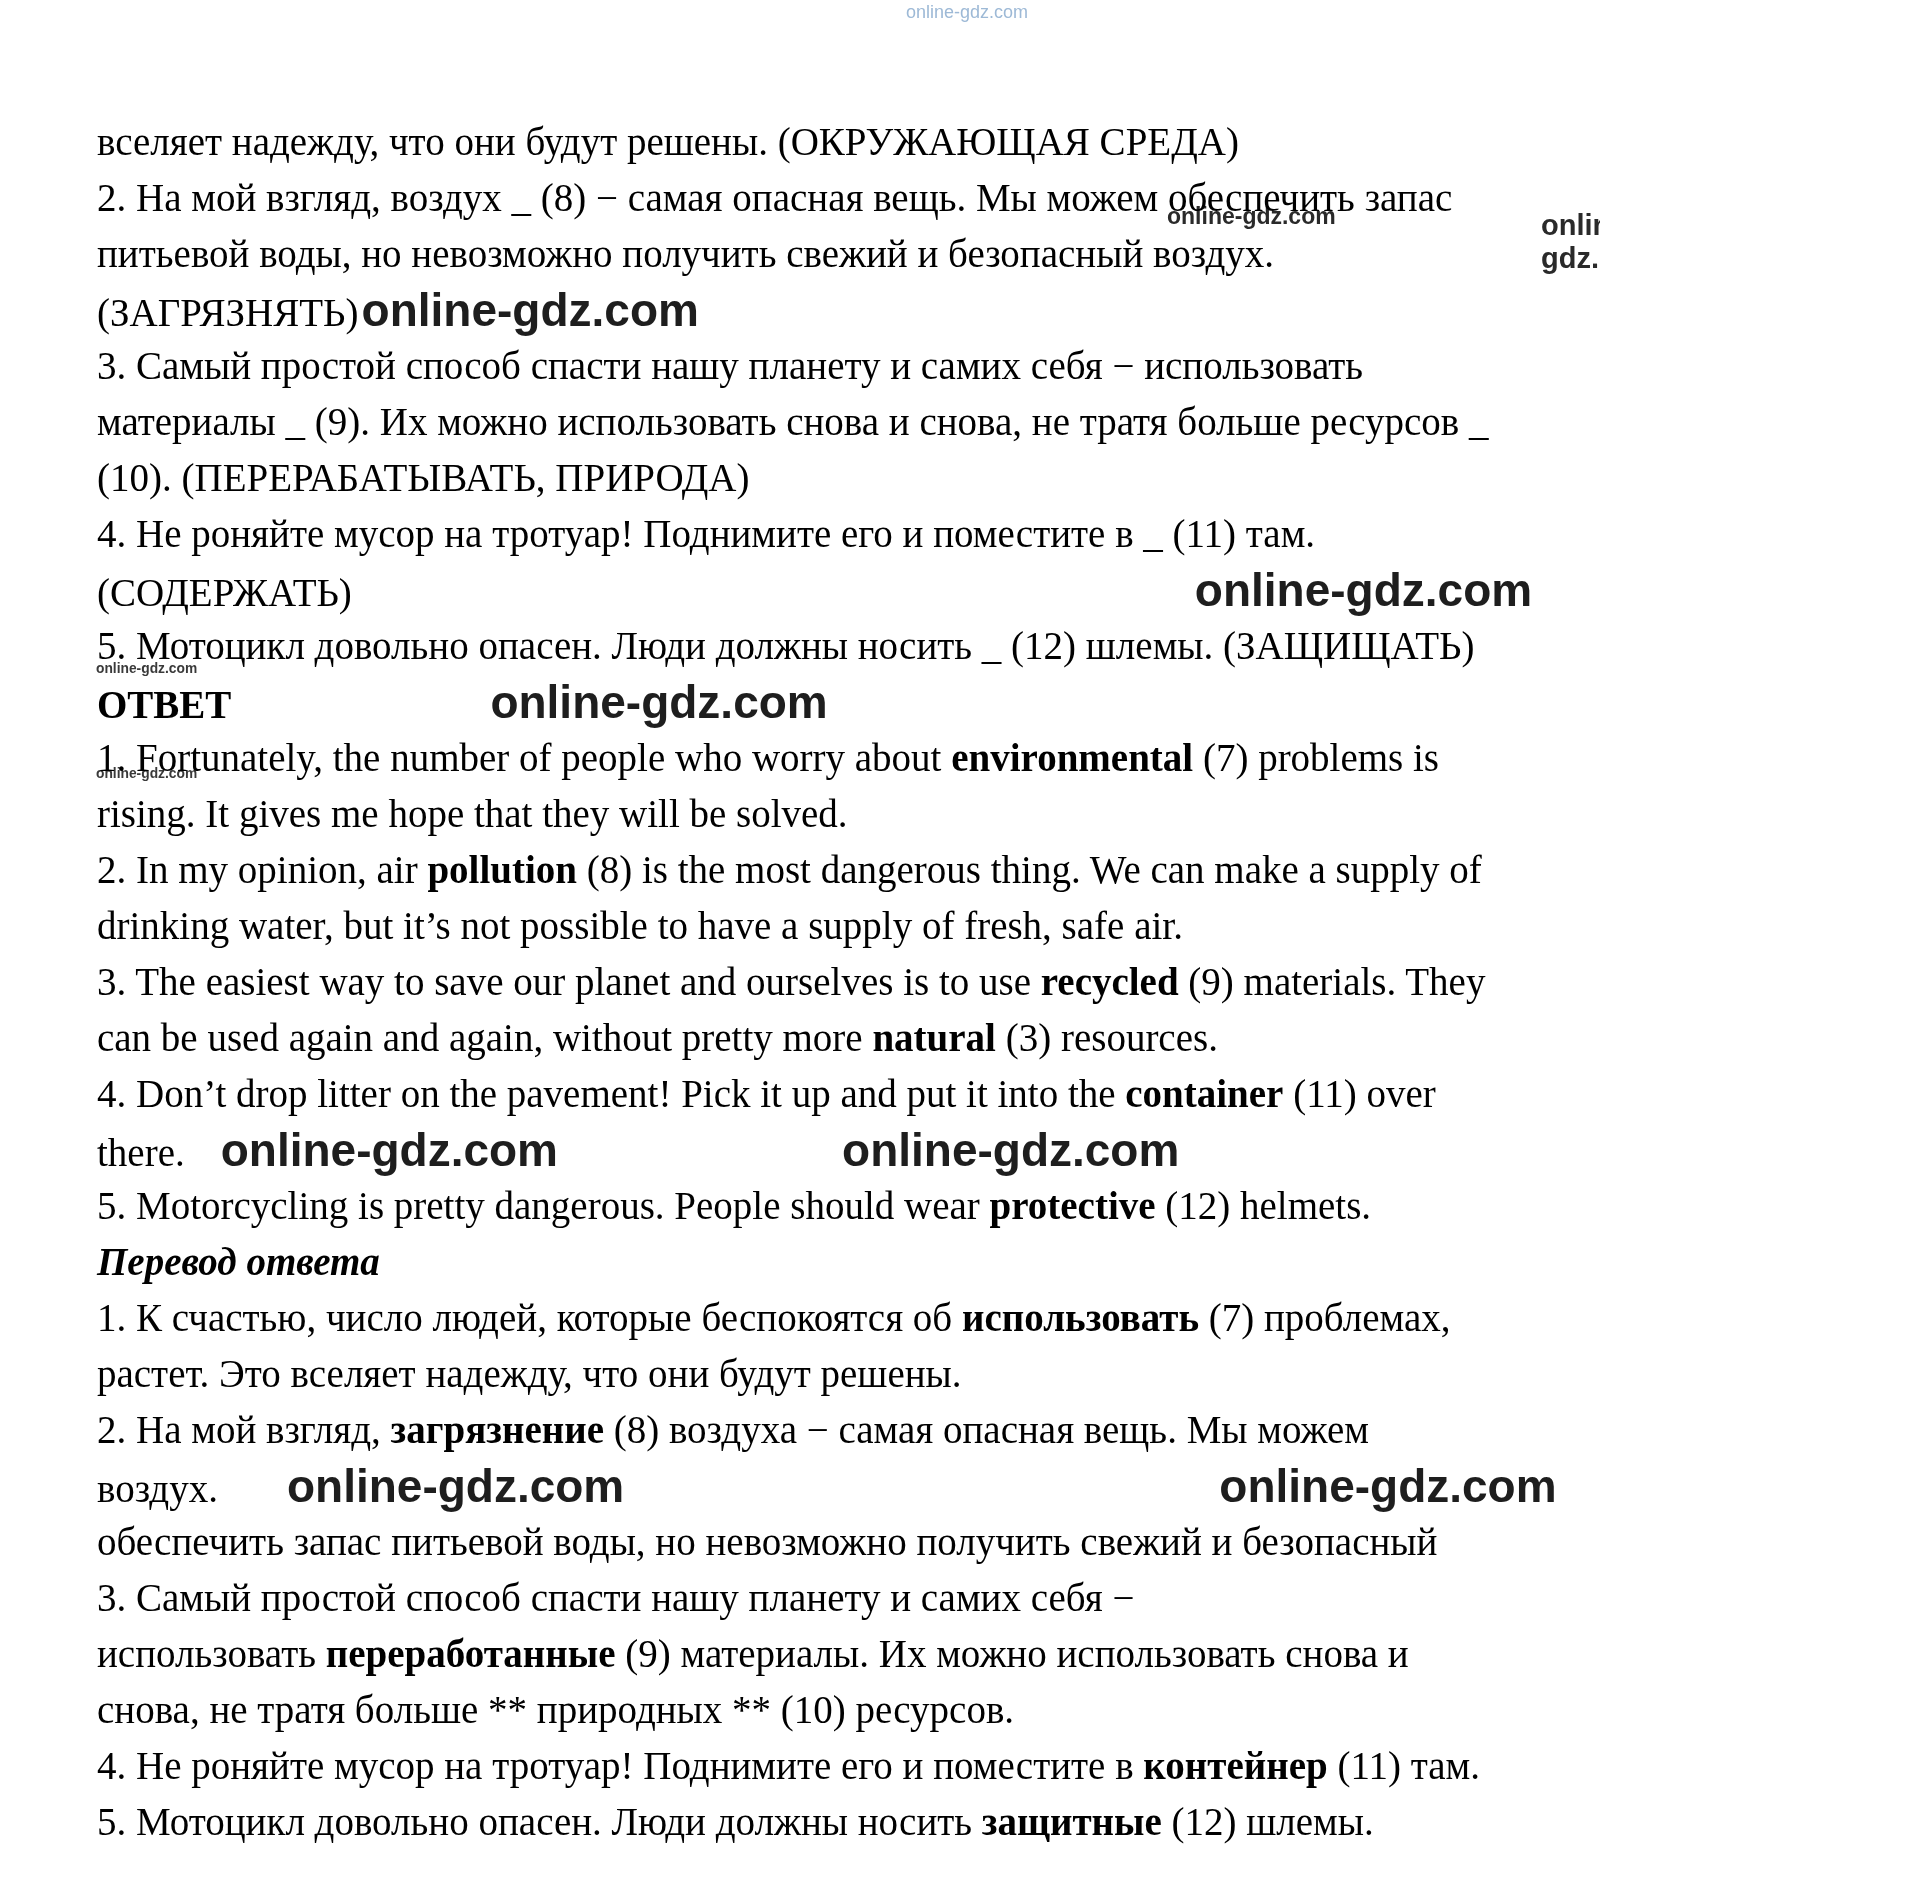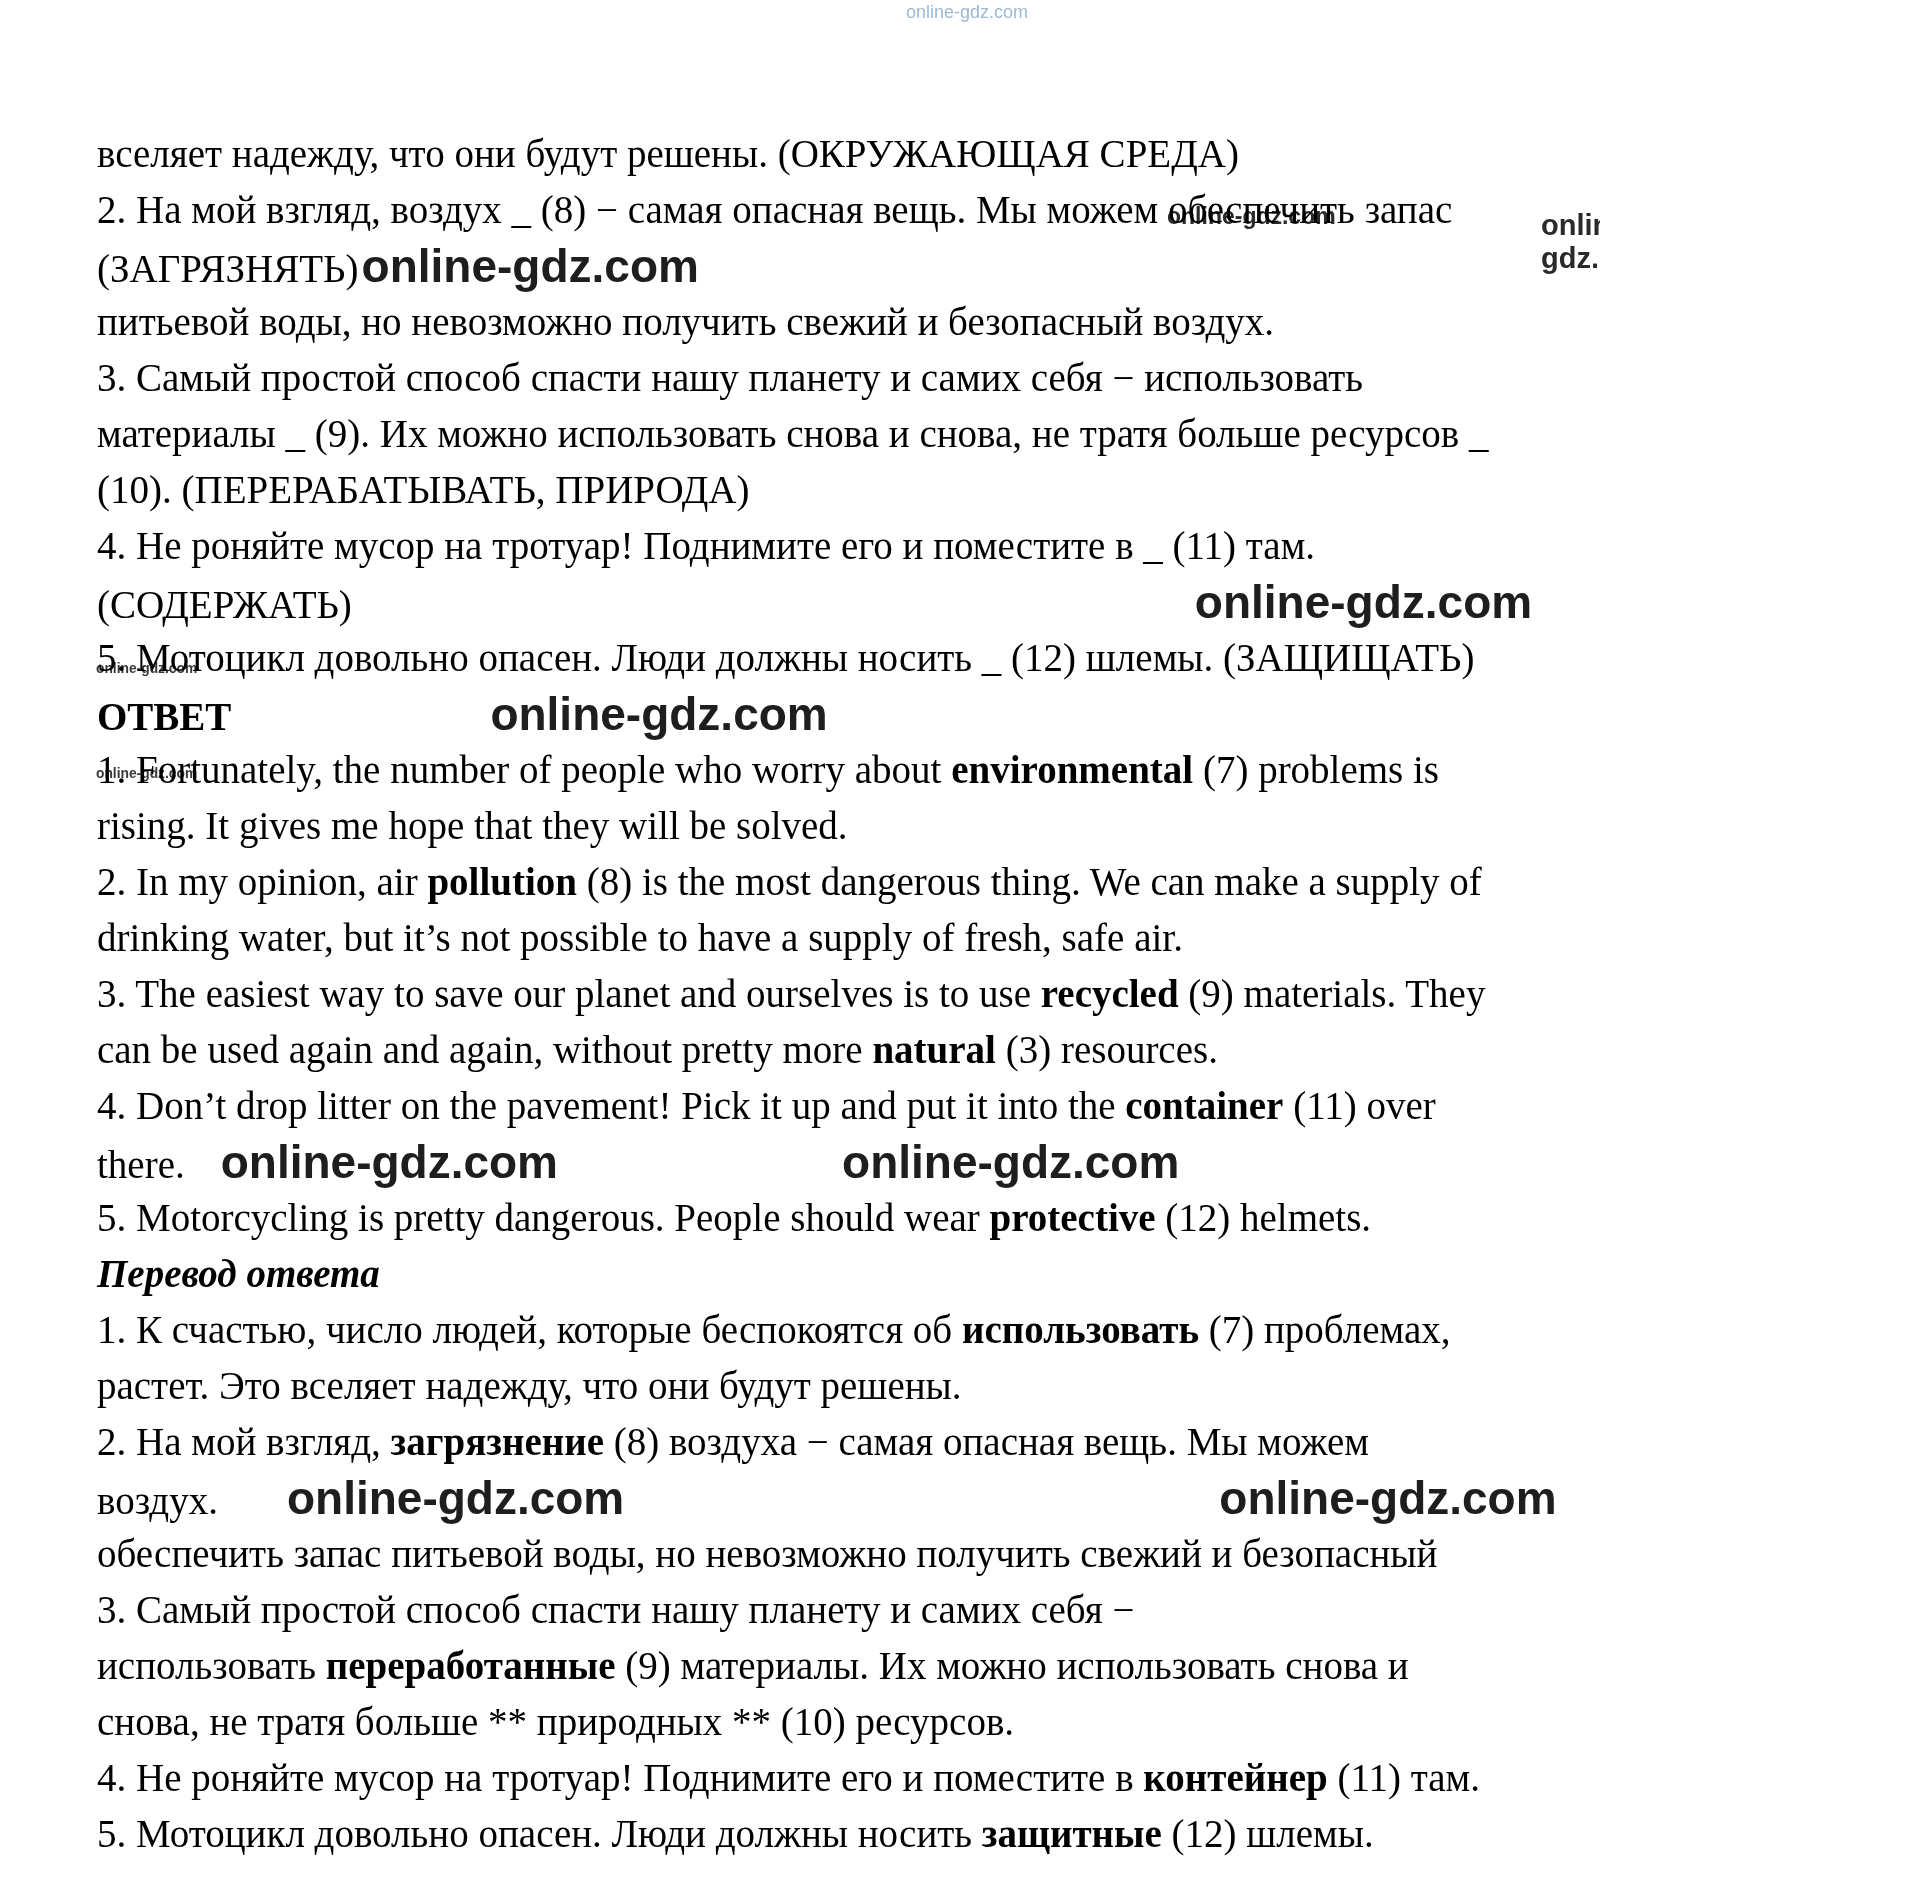--- a/index.html
+++ b/index.html
@@ -9,21 +9,21 @@
     width:1600px;
     height:1901px;
     background:#ffffff;
     overflow:hidden;
     font-family:"Liberation Serif", serif;
     color:#000000;
   }
   .content {
     position:absolute;
     left:97px;
-    top:126px;
+    top:114px;
     width:1770px;
     font-size:39px;
     line-height:56px;
   }
   .line { white-space:nowrap; height:56px; }
   .b { font-weight:700; }
   .heading-bold { font-weight:700; }
   .heading-bi { font-weight:700; font-style:italic;margin-top:8px; }
 
   .wm {
@@ -49,22 +49,22 @@
   <span class="wm wm-abs wm-med" style="left:1541px; top:209px;">online-gdz.com</span>
   <span class="wm wm-abs wm-tiny" style="left:96px;  top:661px;">online-gdz.com</span>
   <span class="wm wm-abs wm-tiny" style="left:96px;  top:766px;">online-gdz.com</span>
   <span class="wm wm-abs wm-xs" style="left:1630px; top:906px;">online-gdz.com</span>
   <span class="wm wm-abs wm-xs" style="left:1616px; top:1112px;">online-gdz.com</span>
 
   <div class="content">
 
     <div class="line"><span>вселяет надежду, что они будут решены. (ОКРУЖАЮЩАЯ СРЕДА)</span></div>
     <div class="line"><span>2. На мой взгляд, воздух _ (8) − самая опасная вещь. Мы можем обеспечить запас</span></div>
+    <div class="line"><span>питьевой воды, но невозможно получить свежий и безопасный воздух.</span></div>
     <div class="line"><span>(ЗАГРЯЗНЯТЬ)</span><span class="wm wm-inline-big" style="margin-left:3.2px;">online-gdz.com</span></div>
-    <div class="line"><span>питьевой воды, но невозможно получить свежий и безопасный воздух.</span></div>
     <div class="line"><span>3. Самый простой способ спасти нашу планету и самих себя − использовать</span></div>
     <div class="line"><span>материалы _ (9). Их можно использовать снова и снова, не тратя больше ресурсов _</span></div>
     <div class="line"><span>(10). (ПЕРЕРАБАТЫВАТЬ, ПРИРОДА)</span></div>
     <div class="line"><span>4. Не роняйте мусор на тротуар! Поднимите его и поместите в _ (11) там.</span></div>
     <div class="line"><span>(СОДЕРЖАТЬ)</span><span class="wm wm-inline-big" style="margin-left:843px;">online-gdz.com</span></div>
     <div class="line"><span>5. Мотоцикл довольно опасен. Люди должны носить _ (12) шлемы. (ЗАЩИЩАТЬ)</span></div>
 
     <div class="line"><span class="heading-bold">ОТВЕТ</span><span class="wm wm-inline-big" style="margin-left:259px;">online-gdz.com</span></div>
 
     <div class="line"><span>1. Fortunately, the number of people who worry about </span><span class="b">environmental</span><span> (7) problems is</span></div>

